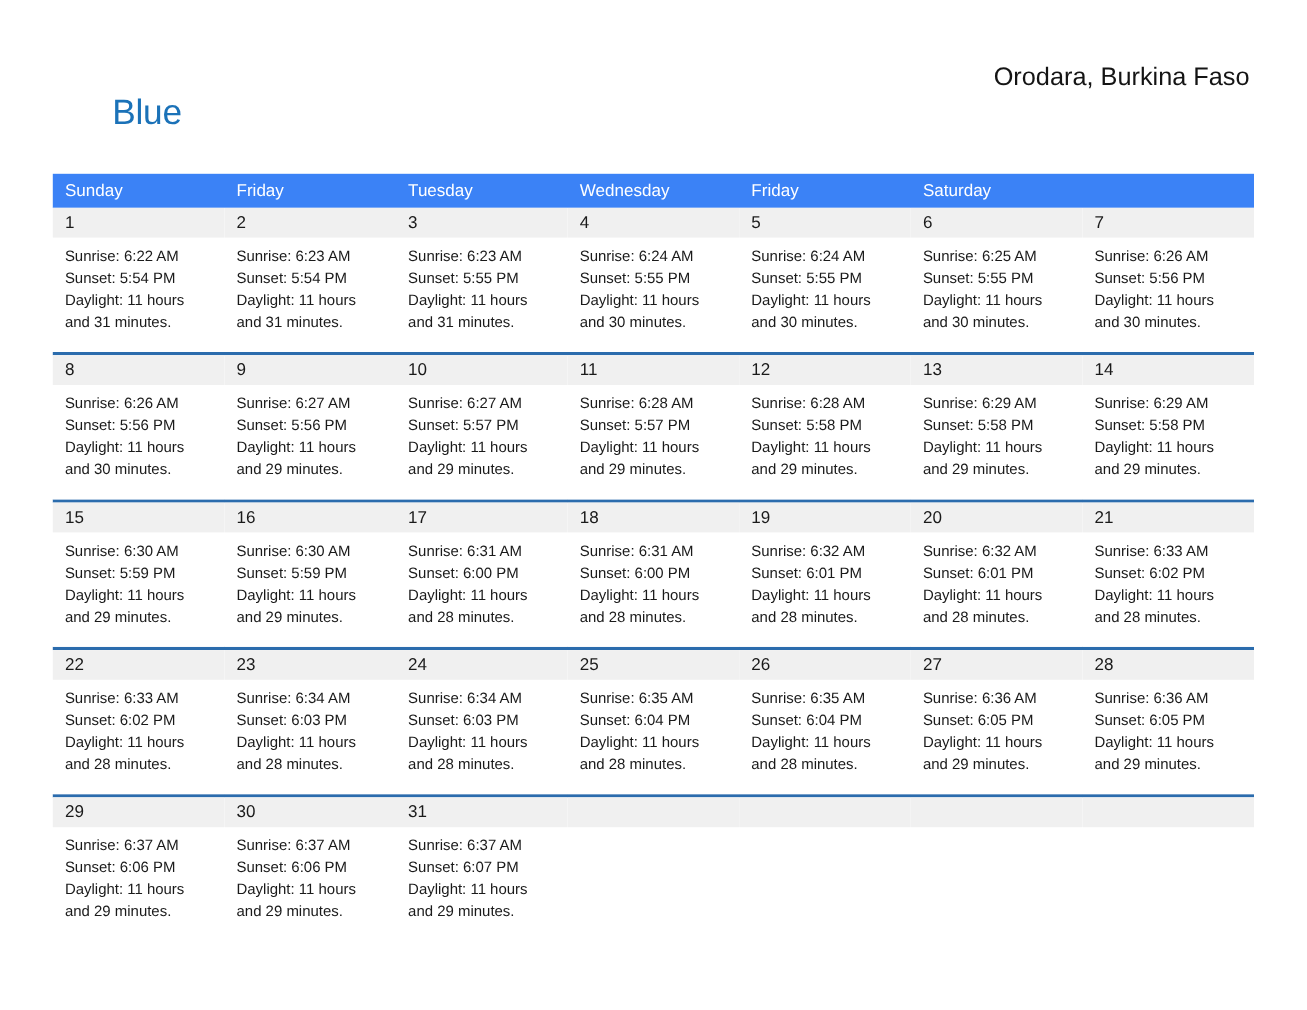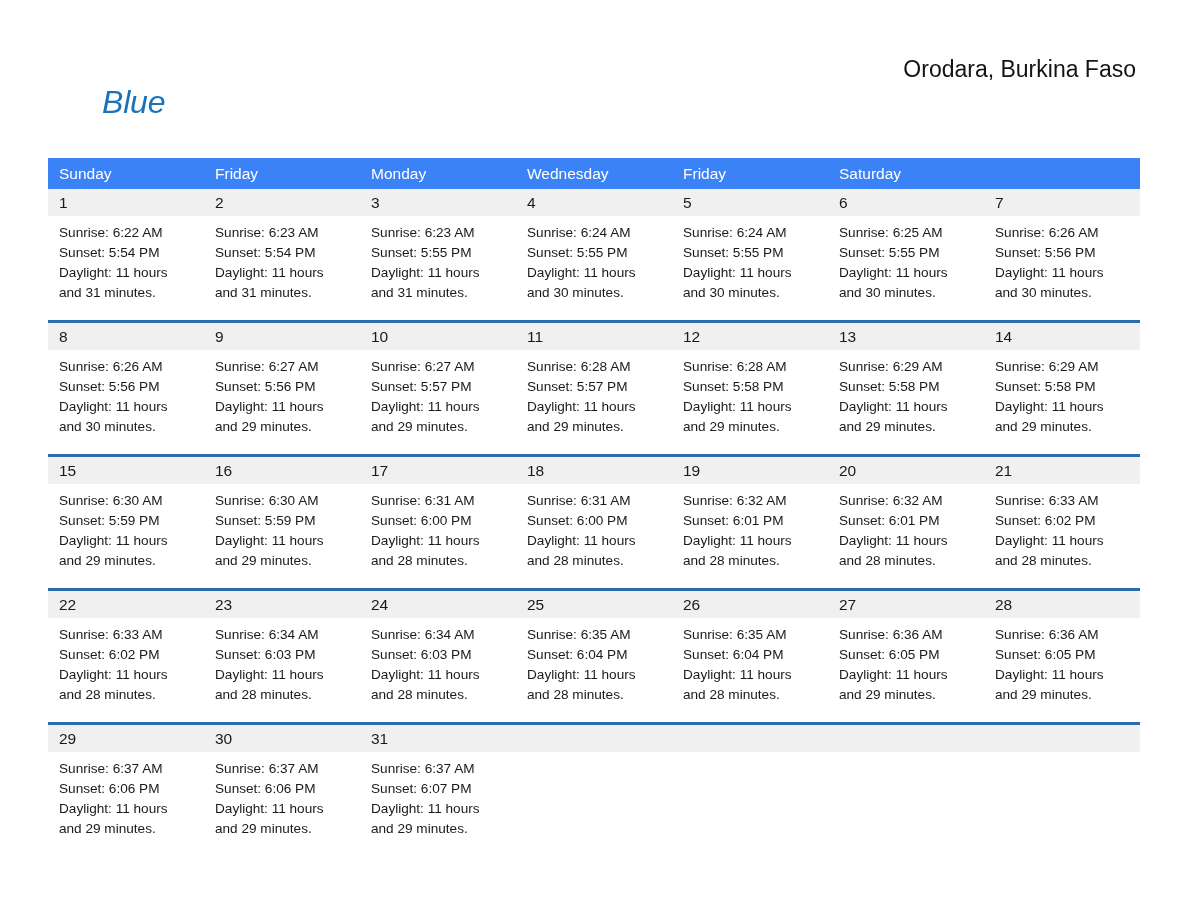--- a/index.html
+++ b/index.html
@@ -60,21 +60,20 @@
   }
   .brand-blue {
     position: absolute;
     left: 45px;
     top: 32px;
     font-size: 32px;
     font-weight: 400;
     color: #1b72b8;
     line-height: 36px;
     letter-spacing: -0.2px;
-    font-style: italic;
   }
 
   .title-block {
     position: absolute;
     right: 52px;
     top: 48px;
     text-align: right;
   }
   .cal-title {
     font-size: 41px;
@@ -169,21 +168,21 @@
       <div class="cal-subtitle">Orodara, Burkina Faso</div>
     </div>
 
   </div>
 
   <div class="calendar">
 
     <div class="weekday-header">
       <div class="weekday-cell">Sunday</div>
       <div class="weekday-cell">Friday</div>
-      <div class="weekday-cell">Monday</div>
+      <div class="weekday-cell">Tuesday</div>
       <div class="weekday-cell">Wednesday</div>
       <div class="weekday-cell">Friday</div>
       <div class="weekday-cell">Saturday</div>
     </div>
 
     <div id="weeks-container">
         <div class="week-row">
           <div class="day-cell">
             <div class="day-number-band">
               <div class="day-number">1</div>

